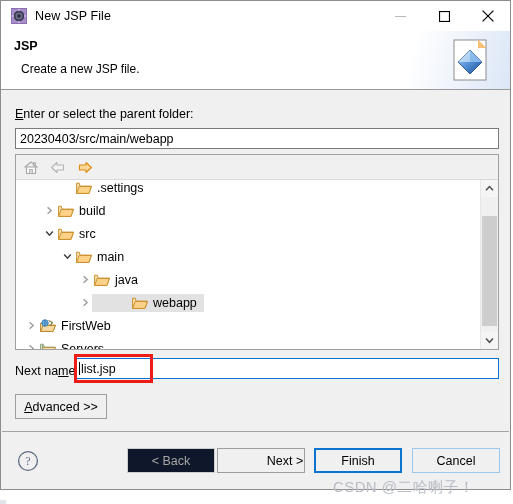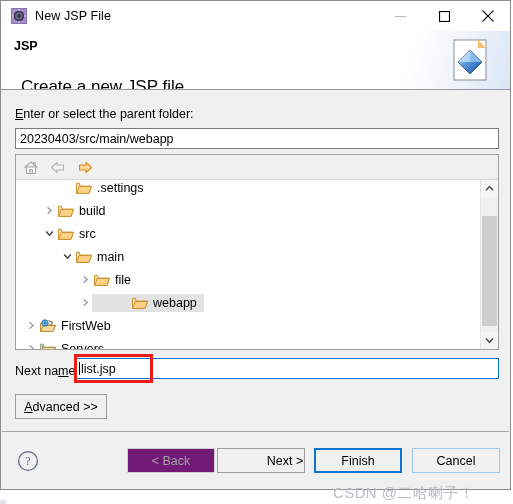--- a/index.html
+++ b/index.html
@@ -68,22 +68,22 @@
     overflow: hidden;
   }
   #banner-title {
     position: absolute;
     left: 13px; top: 8px;
     font-weight: bold;
     font-size: 12.5px;
   }
   #banner-sub {
     position: absolute;
-    left: 20px; top: 46px;
-    font-size: 17px;
+    left: 20px; top: 31px;
+    font-size: 12px;
   }
   #banner-grad {
     position: absolute;
     right: 0; top: 0;
     width: 130px; height: 100%;
     background: linear-gradient(105deg, #ffffff 0%, #ffffff 25%, #eef3fb 62%, #dbe6f6 100%);
   }
   #banner-icon {
     position: absolute;
     right: 14px; top: 5px;
@@ -255,21 +255,21 @@
     height: 25px;
     width: 88px;
     box-sizing: border-box;
     display: flex; align-items: center; justify-content: center;
     font-size: 12.5px;
     background: #f0f0f0;
     border: 1px solid #9d9d9d;
   }
   .btn.disabled {
     color: #a6a6a6;
-    background: #701a75;
+    background: #0f172a;
     border-color: #cfcfcf;
   }
   .btn.default {
     border: 2px solid #0a74d0;
   }
   .btn.softblue {
     border: 1px solid #9bc8ec;
   }
   #btn-back   { left: 126px; }
   #btn-next   { left: 216px; padding-left: 48px; }
@@ -278,21 +278,20 @@
 
   
   #watermark {
     position: absolute;
     left: 333px; top: 478px;
     font-size: 15px;
     color: #b9bcc4;
     white-space: nowrap;
     letter-spacing: .4px;
     pointer-events: none;
-    margin-top: 6px;
   }
 
   
   #edge-bl {
     position: absolute;
     left: 0; bottom: 0; width: 6px; height: 4px;
     background: #dfe3ea;
   }
 </style>
 </head>
@@ -451,21 +450,21 @@
               <span class="twist">
                 <svg width="9" height="9" viewBox="0 0 9 9">
                   <path d="M2.6 1.2 L6.2 4.5 L2.6 7.8" fill="none" stroke="#9d9d9d" stroke-width="1.4"></path>
                 </svg>
               </span>
               <span class="selwrap">
                 <span class="ticon"><svg width="16" height="14" viewBox="0 0 16 14">
   <path d="M0.6 2.2 L0.6 12.4 L13 12.4 L15.4 5.2 L4.2 5.2 L3.2 2.2 Z" fill="#fbe3b6" stroke="#c98f2a" stroke-width="1"></path>
   <path d="M0.6 12.4 L3.2 5.4 L15.4 5.4 L13 12.4 Z" fill="#fdd187" stroke="#c98f2a" stroke-width="1"></path>
 </svg></span>
-                <span class="tlabel">file</span>
+                <span class="tlabel">java</span>
               </span>
             </div>
             <div class="trow sel">
               <span style="width:63px;flex:0 0 auto"></span>
               <span class="twist">
                 <svg width="9" height="9" viewBox="0 0 9 9">
                   <path d="M2.6 1.2 L6.2 4.5 L2.6 7.8" fill="none" stroke="#9d9d9d" stroke-width="1.4"></path>
                 </svg>
               </span>
               <span class="selwrap">

